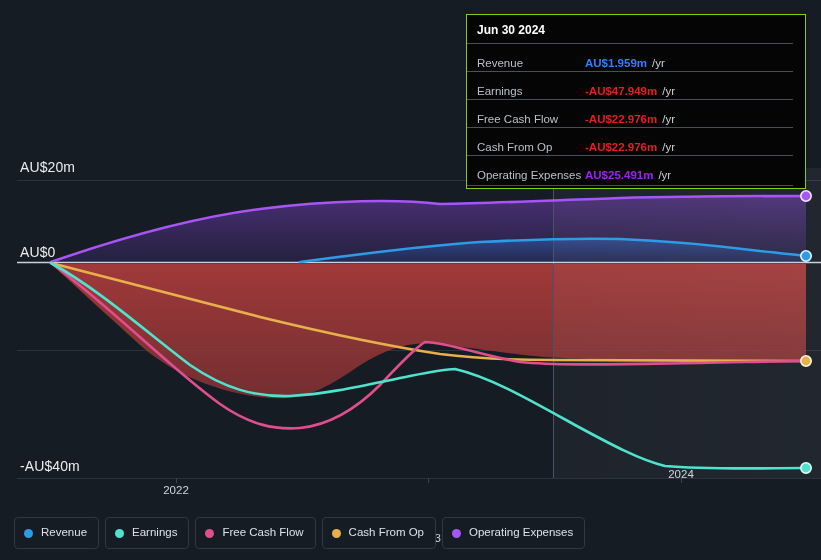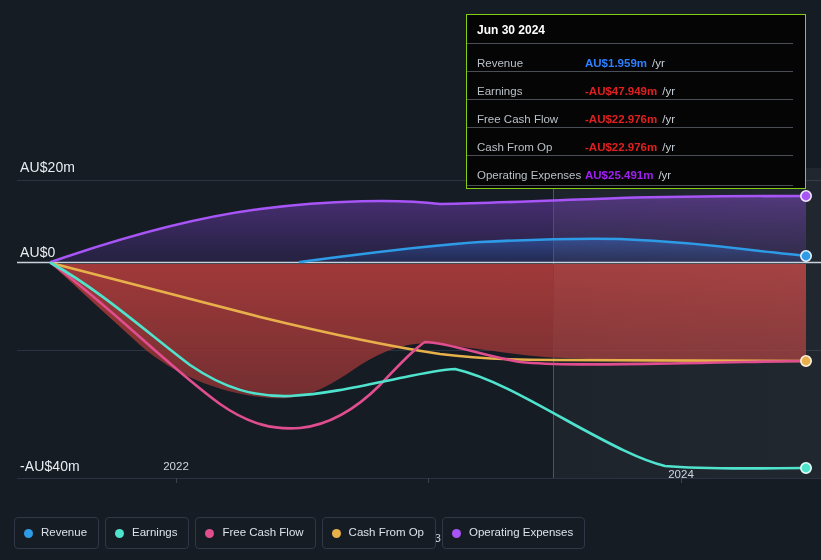--- a/index.html
+++ b/index.html
@@ -216,21 +216,21 @@
       <line x1="176.5" y1="478" x2="176.5" y2="483"></line>
       <line x1="428.5" y1="478" x2="428.5" y2="483"></line>
       <line x1="681.5" y1="478" x2="681.5" y2="483"></line>
     </g>
   </svg>
 
   <div class="y-label" style="left:20px; top:159px;">AU$20m</div>
   <div class="y-label" style="left:20px; top:244px;">AU$0</div>
   <div class="y-label" style="left:20px; top:458px;">-AU$40m</div>
 
-  <div class="x-label" style="left:176px; top:460px;text-align:center;">2022</div>
+  <div class="x-label" style="left:176px; top:484px;text-align:center;">2022</div>
   <div class="x-label" style="left:428px; top:484px;margin-top:48px;">2023</div>
   <div class="x-label" style="left:681px; top:468px;">2024</div>
 
   <div id="tooltip">
     <div class="tt-title">Jun 30 2024</div>
 
     <div class="tt-row">
       <span class="tt-key">Revenue</span>
       <span class="tt-val" style="color:#2e7fff">AU$1.959m</span>
       <span class="tt-unit">/yr</span>

